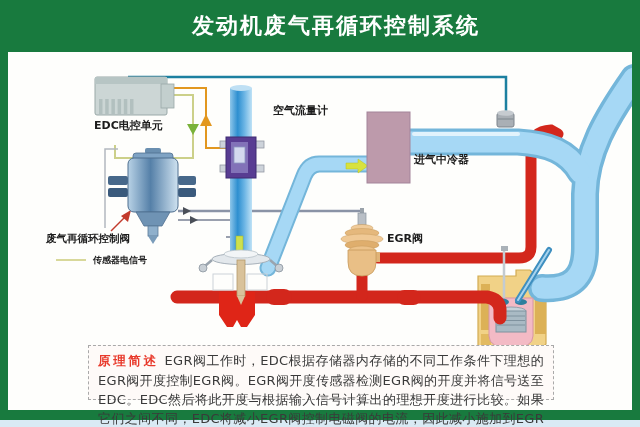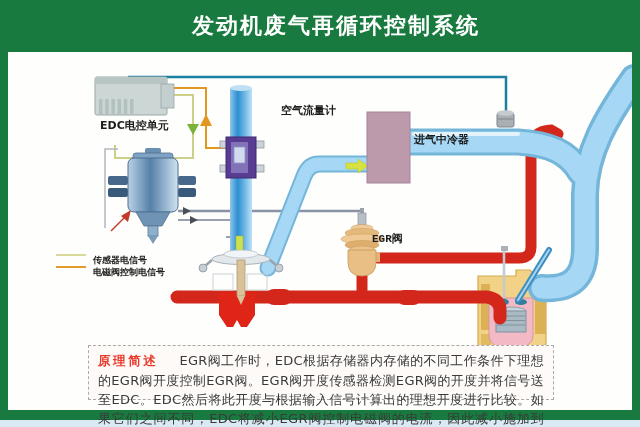--- a/index.html
+++ b/index.html
@@ -11,35 +11,35 @@
   #frame-right{left:632px;top:52px;width:8px;height:368px;}
   #frame-bottom{left:0;top:410px;width:640px;height:10px;}
   #header{position:absolute;z-index:4;left:0;top:0;width:640px;height:52px;
           display:flex;align-items:center;justify-content:center;}
   #header .title{color:#ffffff;font-size:22px;font-weight:bold;letter-spacing:2px;margin-left:32px;}
   #content{position:absolute;z-index:1;left:8px;top:52px;width:624px;height:358px;background:#fefefc;}
   #diagram{position:absolute;z-index:2;left:0;top:0;}
   #bottom-strip{position:absolute;z-index:3;left:0;top:420px;width:640px;height:7px;background:#d9eaf4;}
   
   .dlabel{position:absolute;z-index:4;font-weight:bold;color:#1c1c1c;white-space:nowrap;font-size:11px;}
-  #lbl-edc{left:100px;top:118px;text-align:right;}
-  #lbl-afm{left:281px;top:103px;}
-  #lbl-ic{left:414px;top:132px;}
-  #lbl-egr{left:372px;top:231px;font-family:Liberation Mono, monospace;}
+  #lbl-edc{left:94px;top:118px;text-align:right;}
+  #lbl-afm{left:273px;top:103px;}
+  #lbl-ic{left:414px;top:152px;}
+  #lbl-egr{left:387px;top:231px;}
   #lbl-egrcv{left:46px;top:232px;font-size:10.5px;}
   
   #legend{position:absolute;z-index:4;left:56px;top:254px;}
-  .leg-row{display:flex;align-items:flex-start;height:12.1px;}
+  .leg-row{display:flex;align-items:center;height:12.1px;}
   .leg-line{width:30px;height:2.2px;margin-right:7px;flex:0 0 auto;}
   .leg-label{font-size:9px;font-weight:bold;color:#222;white-space:nowrap;}
   
   #note{position:absolute;z-index:4;left:88px;top:345px;width:466px;height:55px;
         box-sizing:border-box;border:1.5px dashed #a9a9a9;background:#fefaf8;
         padding:4px 9px 3px 9px;text-align:justify;}
-  #note .note-title{font-size:12.5px;font-weight:bold;letter-spacing:2.5px;margin-right:21px;}
+  #note .note-title{font-size:12.5px;font-weight:bold;letter-spacing:2.5px;margin-right:6px;}
   #note .note-body{font-size:13px;line-height:11.7px;color:#3a3a3a;letter-spacing:0.3px;}
 </style>
 </head>
 <body>
 
 <div id="stage">
 
   <div id="content"></div>
 
   <svg id="diagram" width="640" height="427" viewBox="0 0 640 427">
@@ -190,29 +190,26 @@
   <div id="frame-bottom" class="frame" style="background-color: rgb(24, 122, 62);"></div>
   <div id="bottom-strip"></div>
   <div id="header" style="background-color: rgb(24, 122, 62);">
     <span class="title">发动机废气再循环控制系统</span>
   </div>
 
   <div class="dlabel" id="lbl-edc">EDC电控单元</div>
   <div class="dlabel" id="lbl-afm">空气流量计</div>
   <div class="dlabel" id="lbl-ic">进气中冷器</div>
   <div class="dlabel" id="lbl-egr">EGR阀</div>
+  <div class="dlabel" id="lbl-egrcv">废气再循环控制阀</div>
 
   <div id="legend">
     <div class="leg-row">
       <span class="leg-line" style="background-color: rgb(216, 216, 154);"></span>
       <span class="leg-label">传感器电信号</span>
     </div>
-    <div class="leg-row">
-      <span class="leg-line" style="background-color: rgb(228, 155, 45);"></span>
-      <span class="leg-label">电磁阀控制电信号</span>
-    </div>
   </div>
 
   <div id="note">
     <span class="note-title" style="color: rgb(232, 57, 43);">原理简述</span><span class="note-body">EGR阀工作时，EDC根据存储器内存储的不同工作条件下理想的EGR阀开度控制EGR阀。EGR阀开度传感器检测EGR阀的开度并将信号送至EDC。EDC然后将此开度与根据输入信号计算出的理想开度进行比较。如果它们之间不同，EDC将减小EGR阀控制电磁阀的电流，因此减小施加到EGR阀的真空，结果使EGR再循环的废气量改变。</span>
   </div>
 
 </div>
 
 </body></html>

